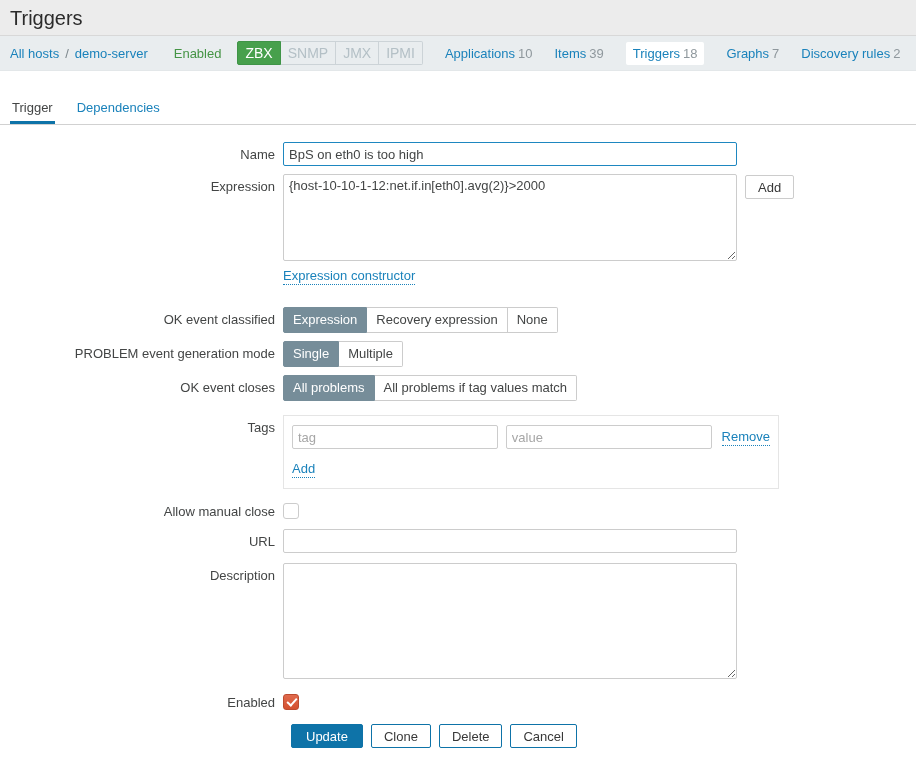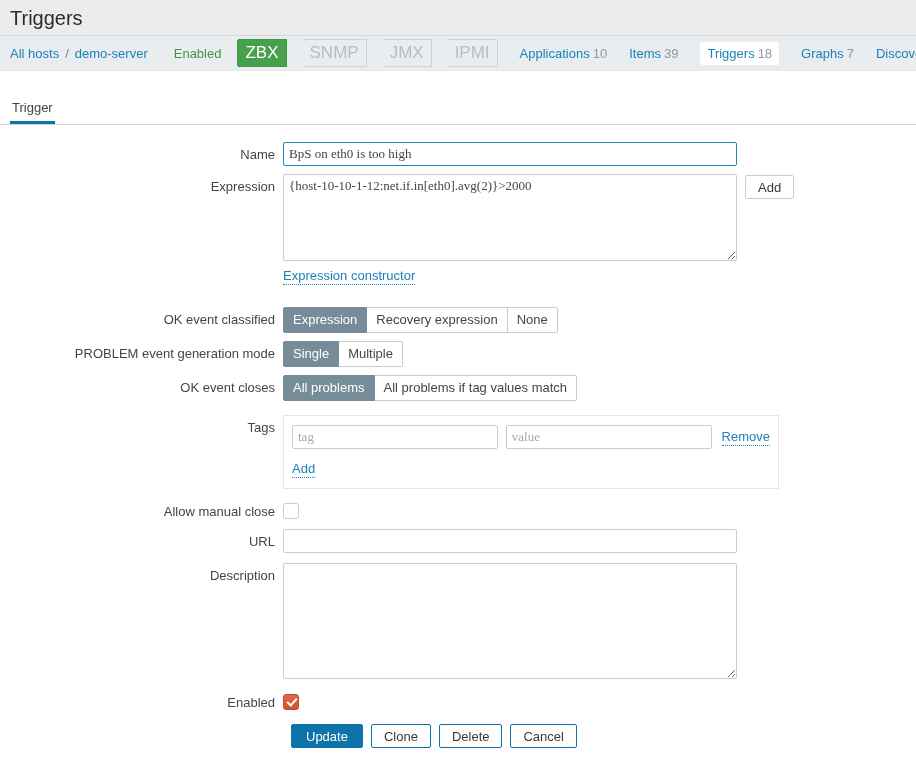--- a/index.html
+++ b/index.html
@@ -15,42 +15,42 @@
   
   .title-band { background: #ececec; padding: 6px 10px 5px; height: 35px; }
   .title-band h1 { margin: 0; font-size: 20px; font-weight: 400; color: #2b2b2b; line-height: 24px; }
   .crumb-band {
     background: #e9edef; border-top: 1px solid #d8d8d8; border-bottom: 1px solid #e3e7e9;
     height: 36px; display: flex; align-items: center; padding: 0 10px;
     white-space: nowrap;
   }
   .crumb-sep { color: #7c868c; margin: 0 6px; }
   .host-status { color: #459445; margin-left: 26px; }
-  .iface-group { display: inline-flex; margin-left: 16px; border-radius: 2px; font-size: 17px; gap: 16px; }
+  .iface-group { display: inline-flex; margin-left: 16px; border-radius: 2px; font-size: 14px; }
   .iface { padding: 3px 7px; border: 1px solid #ccd3d7; border-left: none; color: #b4c0c6; background: transparent; }
   .iface:first-child { border-left: 1px solid #3f9447; border-radius: 2px 0 0 2px; }
   .iface:last-child { border-radius: 0 2px 2px 0; }
   .iface.on { background: #47a04c; border-color: #3f9447; color: #fff; }
   .nav-link { margin-left: 22px; }
   .nav-link .count { color: #8f989d; margin-left: 3px; }
   .nav-link.current { background: #ffffff; border-radius: 2px; padding: 4px 7px; }
 
   
   .tabbar { display: flex; padding: 0 10px; border-bottom: 1px solid #d1d1d1; background: #fff; margin-top: 20px; }
   .tab { padding: 9px 2px 6px; margin-right: 20px; border-bottom: 3px solid transparent; color: #1a82bb; cursor: pointer; }
   .tab.active { color: #434545; border-bottom-color: #0e73a8; }
 
   
   .form { padding-top: 17px; }
   .row { display: flex; align-items: flex-start; margin-bottom: 8px; }
   .lbl { width: 283px; flex: 0 0 283px; text-align: right; padding-right: 8px; padding-top: 5px; color: #434545; }
   .ctl { flex: 1; }
 
   input[type="text"], textarea {
-    font-family: Liberation Serif, serif; font-size: 13px; color: #434545;
+    font-family: Liberation Sans, sans-serif; font-size: 13px; color: #434545;
     border: 1px solid #ccc; border-radius: 2px; padding: 3px 5px; background: #fff;
   }
   input[type="text"] { width: 454px; height: 24px; }
   input::placeholder { color: #a6a6a6; }
   .focused { border-color: #1e87c0 !important; }
   textarea { width: 454px; resize: both; }
   .expr-area { height: 87px; }
   .desc-area { height: 116px; }
 
   
@@ -123,20 +123,21 @@
   <a class="nav-link"><span>Applications</span><span class="count">10</span></a>
   <a class="nav-link"><span>Items</span><span class="count">39</span></a>
   <a class="nav-link current"><span>Triggers</span><span class="count">18</span></a>
   <a class="nav-link"><span>Graphs</span><span class="count">7</span></a>
   <a class="nav-link"><span>Discovery rules</span><span class="count">2</span></a>
   <a class="nav-link"><span>Web scenarios</span></a>
 </div>
 
 <div class="tabbar">
   <div class="tab active">Trigger</div>
+  <div class="tab">Dependencies</div>
 </div>
 
 <div class="form">
 
   <div class="row">
     <div class="lbl">Name</div>
     <div class="ctl">
       <input type="text" class="focused" value="BpS on eth0 is too high" style="">
     </div>
   </div>

